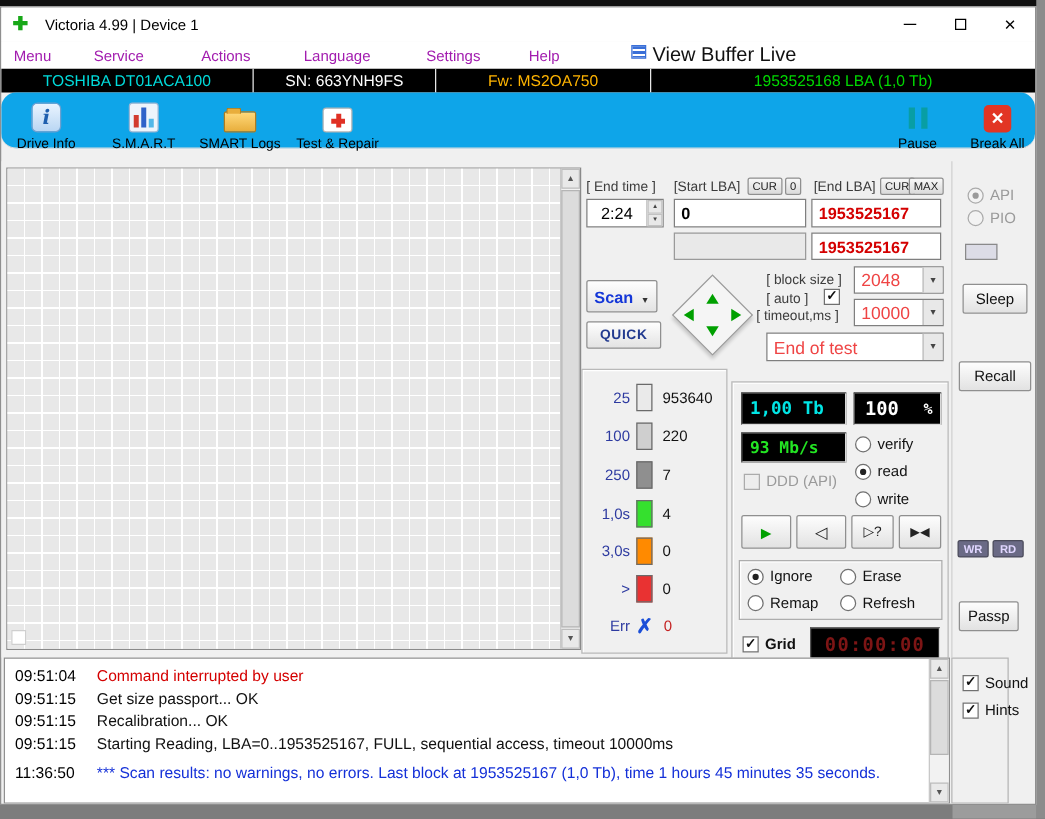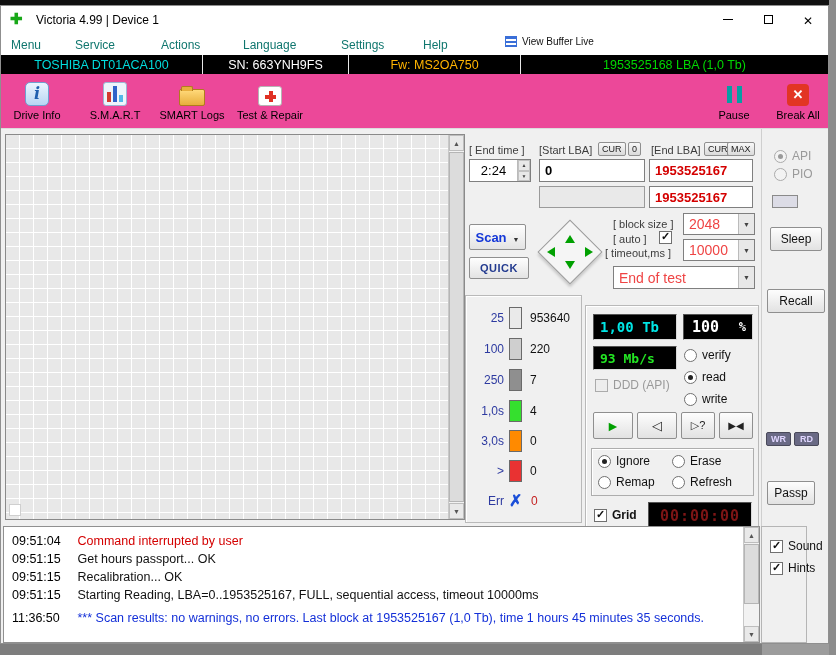--- a/index.html
+++ b/index.html
@@ -20,29 +20,29 @@
   .app-icon { width:16px; height:16px; margin-left:9px; position:relative; }
   .app-icon::after { content:"✚"; position:absolute; left:0; top:-2px; font-size:15px; font-weight:bold; color:#18a818; }
   .title-text { margin-left:10px; font-size:12px; color:#000; }
   .win-controls { position:absolute; right:0; top:0; height:27px; display:flex; }
   .wc { width:40px; height:27px; display:flex; align-items:center; justify-content:center; }
   .glyph-min { width:10px; height:1px; background:#000; display:block; }
   .glyph-max { width:9px; height:9px; border:1px solid #000; display:block; }
   .glyph-close::after { content:"✕"; font-size:12px; color:#000; }
 
   .menubar { position:absolute; left:0; top:27px; width:100%; height:22px; background:#ffffff; }
-  .menu-item { position:absolute; top:3px; font-size:12px; color:#0f766e; padding:2px 4px; }
-  .view-buffer { position:absolute; left:504px; top:3px; display:flex; align-items:flex-end; gap:5px; font-size:10px; color:#111; }
+  .menu-item { position:absolute; top:3px; font-size:12px; color:#a21caf; padding:2px 4px; }
+  .view-buffer { position:absolute; left:504px; top:3px; display:flex; align-items:flex-start; gap:5px; font-size:16px; color:#111; }
   .vb-icon { width:12px; height:11px; background:repeating-linear-gradient(to bottom,#3a6fd8 0 2px,#fff 2px 4px); border:1px solid #3a6fd8; }
 
   .devicebar { position:absolute; left:0; top:49px; width:100%; height:19px; background:#000; display:flex; }
   .devicebar .seg { display:flex; align-items:center; justify-content:center; font-size:12.5px; border-right:1px solid #e8e8e8; }
   .devicebar .seg:last-child { border-right:none; }
 
-  .toolbar { position:absolute; left:0; top:68px; width:100%; height:55px; background:#ec4899; border-bottom:1px solid #dcdcdc; }
+  .toolbar { position:absolute; left:0; top:68px; width:100%; height:45px; background:#0ea5e9; border-bottom:1px solid #dcdcdc;border-radius:12px; }
   .tb-btn { position:absolute; top:2px; height:50px; display:flex; flex-direction:column; align-items:center; justify-content:center; gap:3px; }
   .tb-btn .tlabel { font-size:11px; color:#000; white-space:nowrap; }
 
   .ico-info { width:24px; height:24px; border-radius:5px; background:linear-gradient(#eaf4ff,#b9d6f3); border:1px solid #6fa0d0; position:relative; }
   .ico-info::after { content:"i"; position:absolute; left:0; right:0; top:1px; text-align:center; font:italic bold 16px "DejaVu Serif",serif; color:#1f5fae; }
   .ico-smart { width:24px; height:24px; background:#eef4fb; border:1px solid #9ab6d4; border-radius:3px; display:flex; align-items:flex-end; justify-content:center; gap:2px; padding:3px 0; }
   .ico-smart i { width:4px; display:block; }
   .ico-folder { width:26px; height:17px; margin-top:7px; background:linear-gradient(#ffd97a,#e8ae3c); border:1px solid #b07c1e; border-radius:2px; position:relative; }
   .ico-folder::before { content:""; position:absolute; left:1px; top:-4px; width:10px; height:4px; background:#e8ae3c; border:1px solid #b07c1e; border-bottom:none; border-radius:2px 2px 0 0; }
   .ico-repair { width:24px; height:20px; margin-top:4px; background:#fff; border:1px solid #b5b5b5; border-radius:3px; position:relative; }
@@ -399,21 +399,21 @@
     </div>
 
     <div class="logpanel">
       <div class="log-lines">
         <div class="log-line">
           <span class="log-time">09:51:04</span>
           <span class="c-red">Command interrupted by user</span>
         </div>
         <div class="log-line">
           <span class="log-time">09:51:15</span>
-          <span class="c-black">Get hours passport... OK</span>
+          <span class="c-black">Get size passport... OK</span>
         </div>
         <div class="log-line">
           <span class="log-time">09:51:15</span>
           <span class="c-black">Recalibration... OK</span>
         </div>
         <div class="log-line">
           <span class="log-time">09:51:15</span>
           <span class="c-black">Starting Reading, LBA=0..1953525167, FULL, sequential access, timeout 10000ms</span>
         </div>
         <div class="log-line last">

